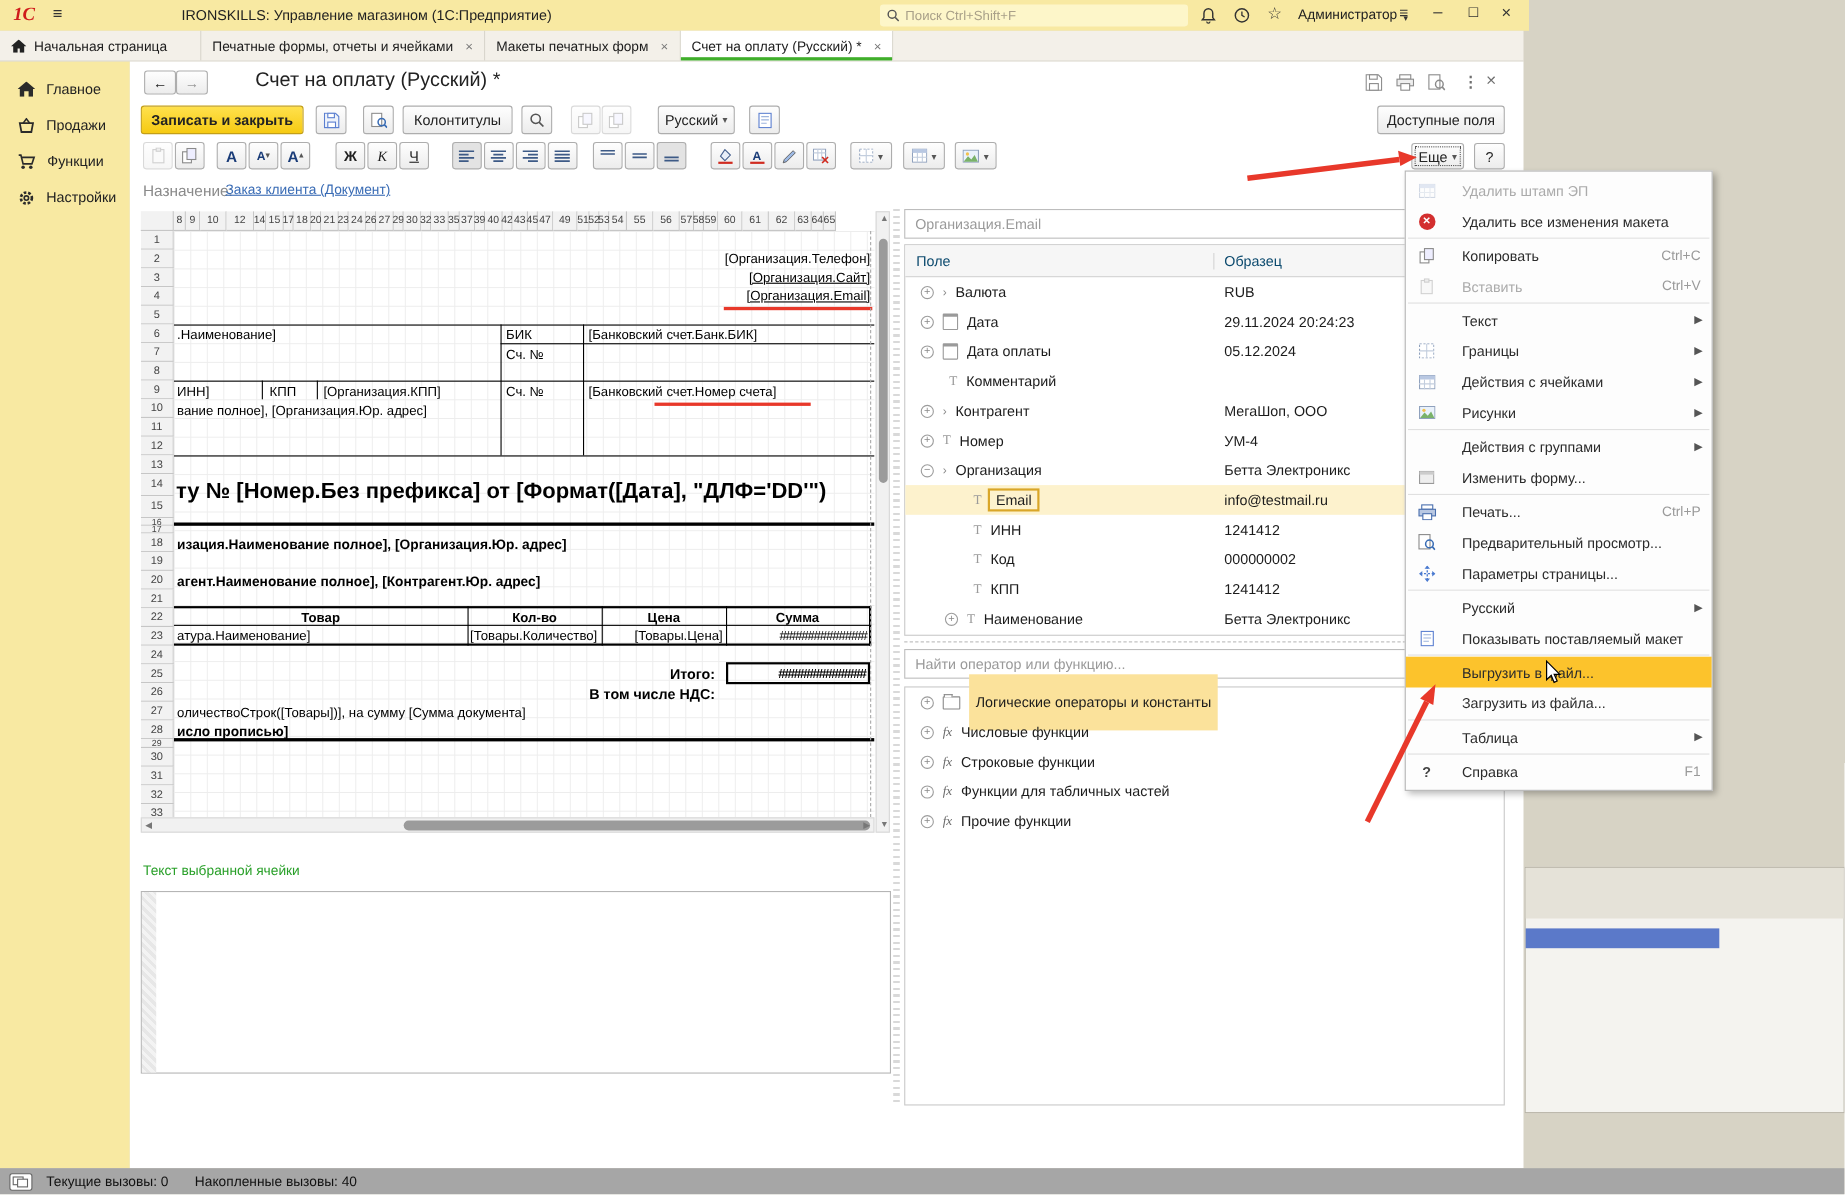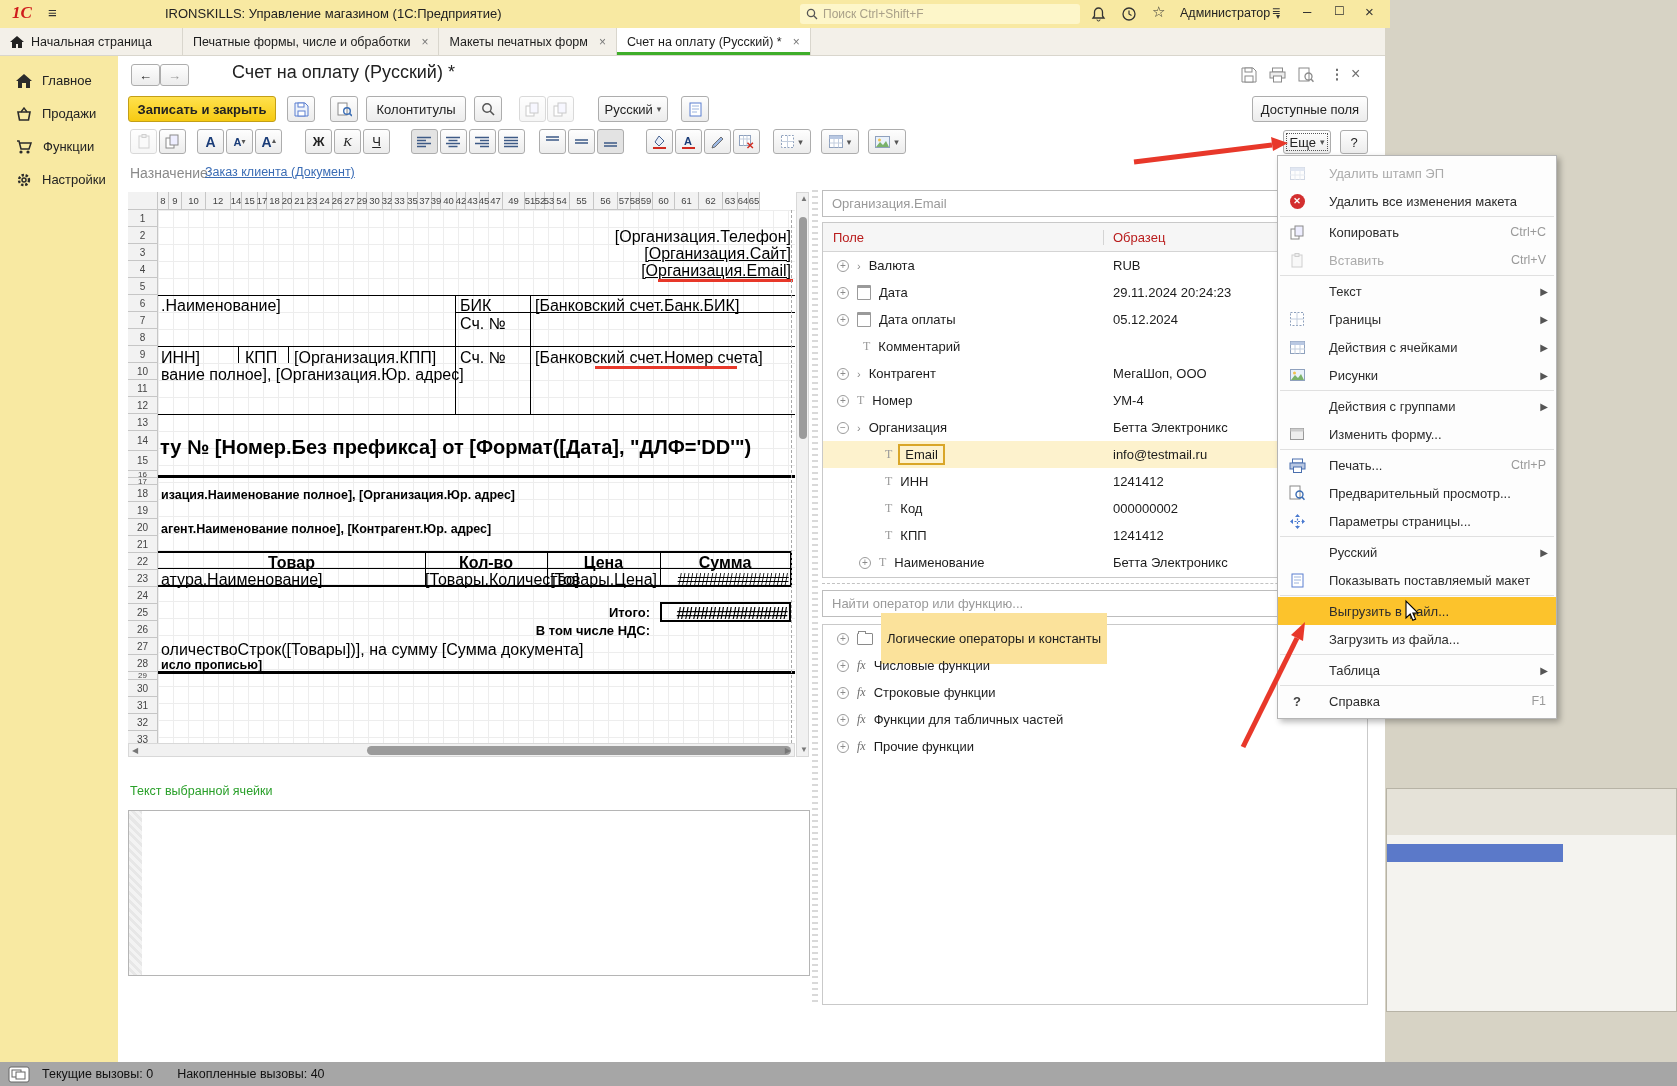--- a/index.html
+++ b/index.html
@@ -21,21 +21,21 @@
   .tabx{color:#777;font-size:12px;margin-left:4px}
   
   #sidebar{left:0;top:56px;width:118px;height:1006px;background:#f8e9a2}
   .sbitem{display:flex;align-items:center;gap:10px;height:33px;padding-left:16px;font-size:13px;color:#222}
   
   #content{left:118px;top:56px;width:1267px;height:1006px;background:#fff}
   
   .gch{height:18px;border-right:1px solid #c6c6c6;border-bottom:1px solid #c6c6c6;background:#f2f2f2;font-size:9.5px;color:#444;display:flex;align-items:center;justify-content:center;flex:none;box-sizing:border-box}
   .grh{border-right:1px solid #c6c6c6;border-bottom:1px solid #c6c6c6;background:#f2f2f2;font-size:10px;color:#444;display:flex;align-items:center;justify-content:center;box-sizing:border-box}
   #gbody{background-image:linear-gradient(#ededed 1px,transparent 1px),linear-gradient(90deg,#ededed 1px,transparent 1px);background-size:15px 17px;overflow:hidden}
-  .gt{position:absolute;font-size:16px;white-space:nowrap;color:#000}
+  .gt{position:absolute;font-size:12px;white-space:nowrap;color:#000}
   .b{font-weight:bold}
   .ln{position:absolute;background:#000}
   .redbar{position:absolute;background:#e8382a;height:3px}
   
   .pinput{border:1px solid #bdbdbd;background:#fff;font-size:13px;color:#9a9a9a;display:flex;align-items:center;padding:0 9px}
   .frow{height:27px;display:flex;align-items:center;font-size:13px;position:relative}
   .xp{width:12px;height:12px;border:1px solid #9c9c9c;border-radius:50%;color:#8a8a8a;font-size:10px;line-height:10px;text-align:center;flex:none;background:#fff;box-sizing:border-box}
   .chev{color:#8a8a8a;font-size:11px}
   .tico{color:#9a9a9a;font-size:12px;font-family:"Liberation Serif",serif}
   .cal{width:12px;height:11px;border:1px solid #9a9a9a;border-top:3px solid #9a9a9a;border-radius:1px;flex:none}
@@ -103,21 +103,21 @@
   <div class="abs flex" id="tabbar">
     <div class="tab" style="width:162px">
       <span>
           <svg width="14" height="12">
             <path d="M7 0L0 6h2v6h4V8h2v4h4V6h2z" fill="#222"></path>
           </svg>
         </span>
       <span>Начальная страница</span>
     </div>
     <div class="tab">
-      <span>Печатные формы, числе и обработки</span>
+      <span>Печатные формы, отчеты и ячейками</span>
       <span class="tabx">×</span>
     </div>
     <div class="tab">
       <span>Макеты печатных форм</span>
       <span class="tabx">×</span>
     </div>
     <div class="tab active">
       <span>Счет на оплату (Русский) *</span>
       <span class="tabx">×</span>
     </div>
@@ -541,21 +541,21 @@
     <div class="abs" style="left:0;top:0;width:13px;height:164px;background:repeating-linear-gradient(45deg,#f3f3f3 0 3px,#e7e7e7 3px 6px)"></div>
   </div>
 
   <div class="abs" style="left:812px;top:190px;width:6px;height:815px;background:repeating-linear-gradient(#d9d9d9 0 2px,transparent 2px 6px)"></div>
 
   <div class="abs pinput" style="left:822px;top:190px;width:546px;height:27px">
       <span>Организация.Email</span>
     </div>
 
   <div class="abs" style="left:822px;top:222px;width:546px;height:356px;border:1px solid #c9c9c9">
-    <div class="flex" style="height:28px;background:#f6f6f6;border-bottom:1px solid #d4d4d4;font-size:13px;color:#b91c1c">
+    <div class="flex" style="height:28px;background:#f6f6f6;border-bottom:1px solid #d4d4d4;font-size:13px;color:#0c4a6e">
       <span style="padding-left:10px;width:270px">Поле</span>
       <span style="border-left:1px solid #d4d4d4;padding-left:9px">Образец</span>
     </div>
 
     <div class="frow" style="padding-left:14px;gap:8px">
       <span class="xp">+</span>
       <span class="chev">›</span>
       <span>Валюта</span>
       <span class="sample">RUB</span>
     </div>

